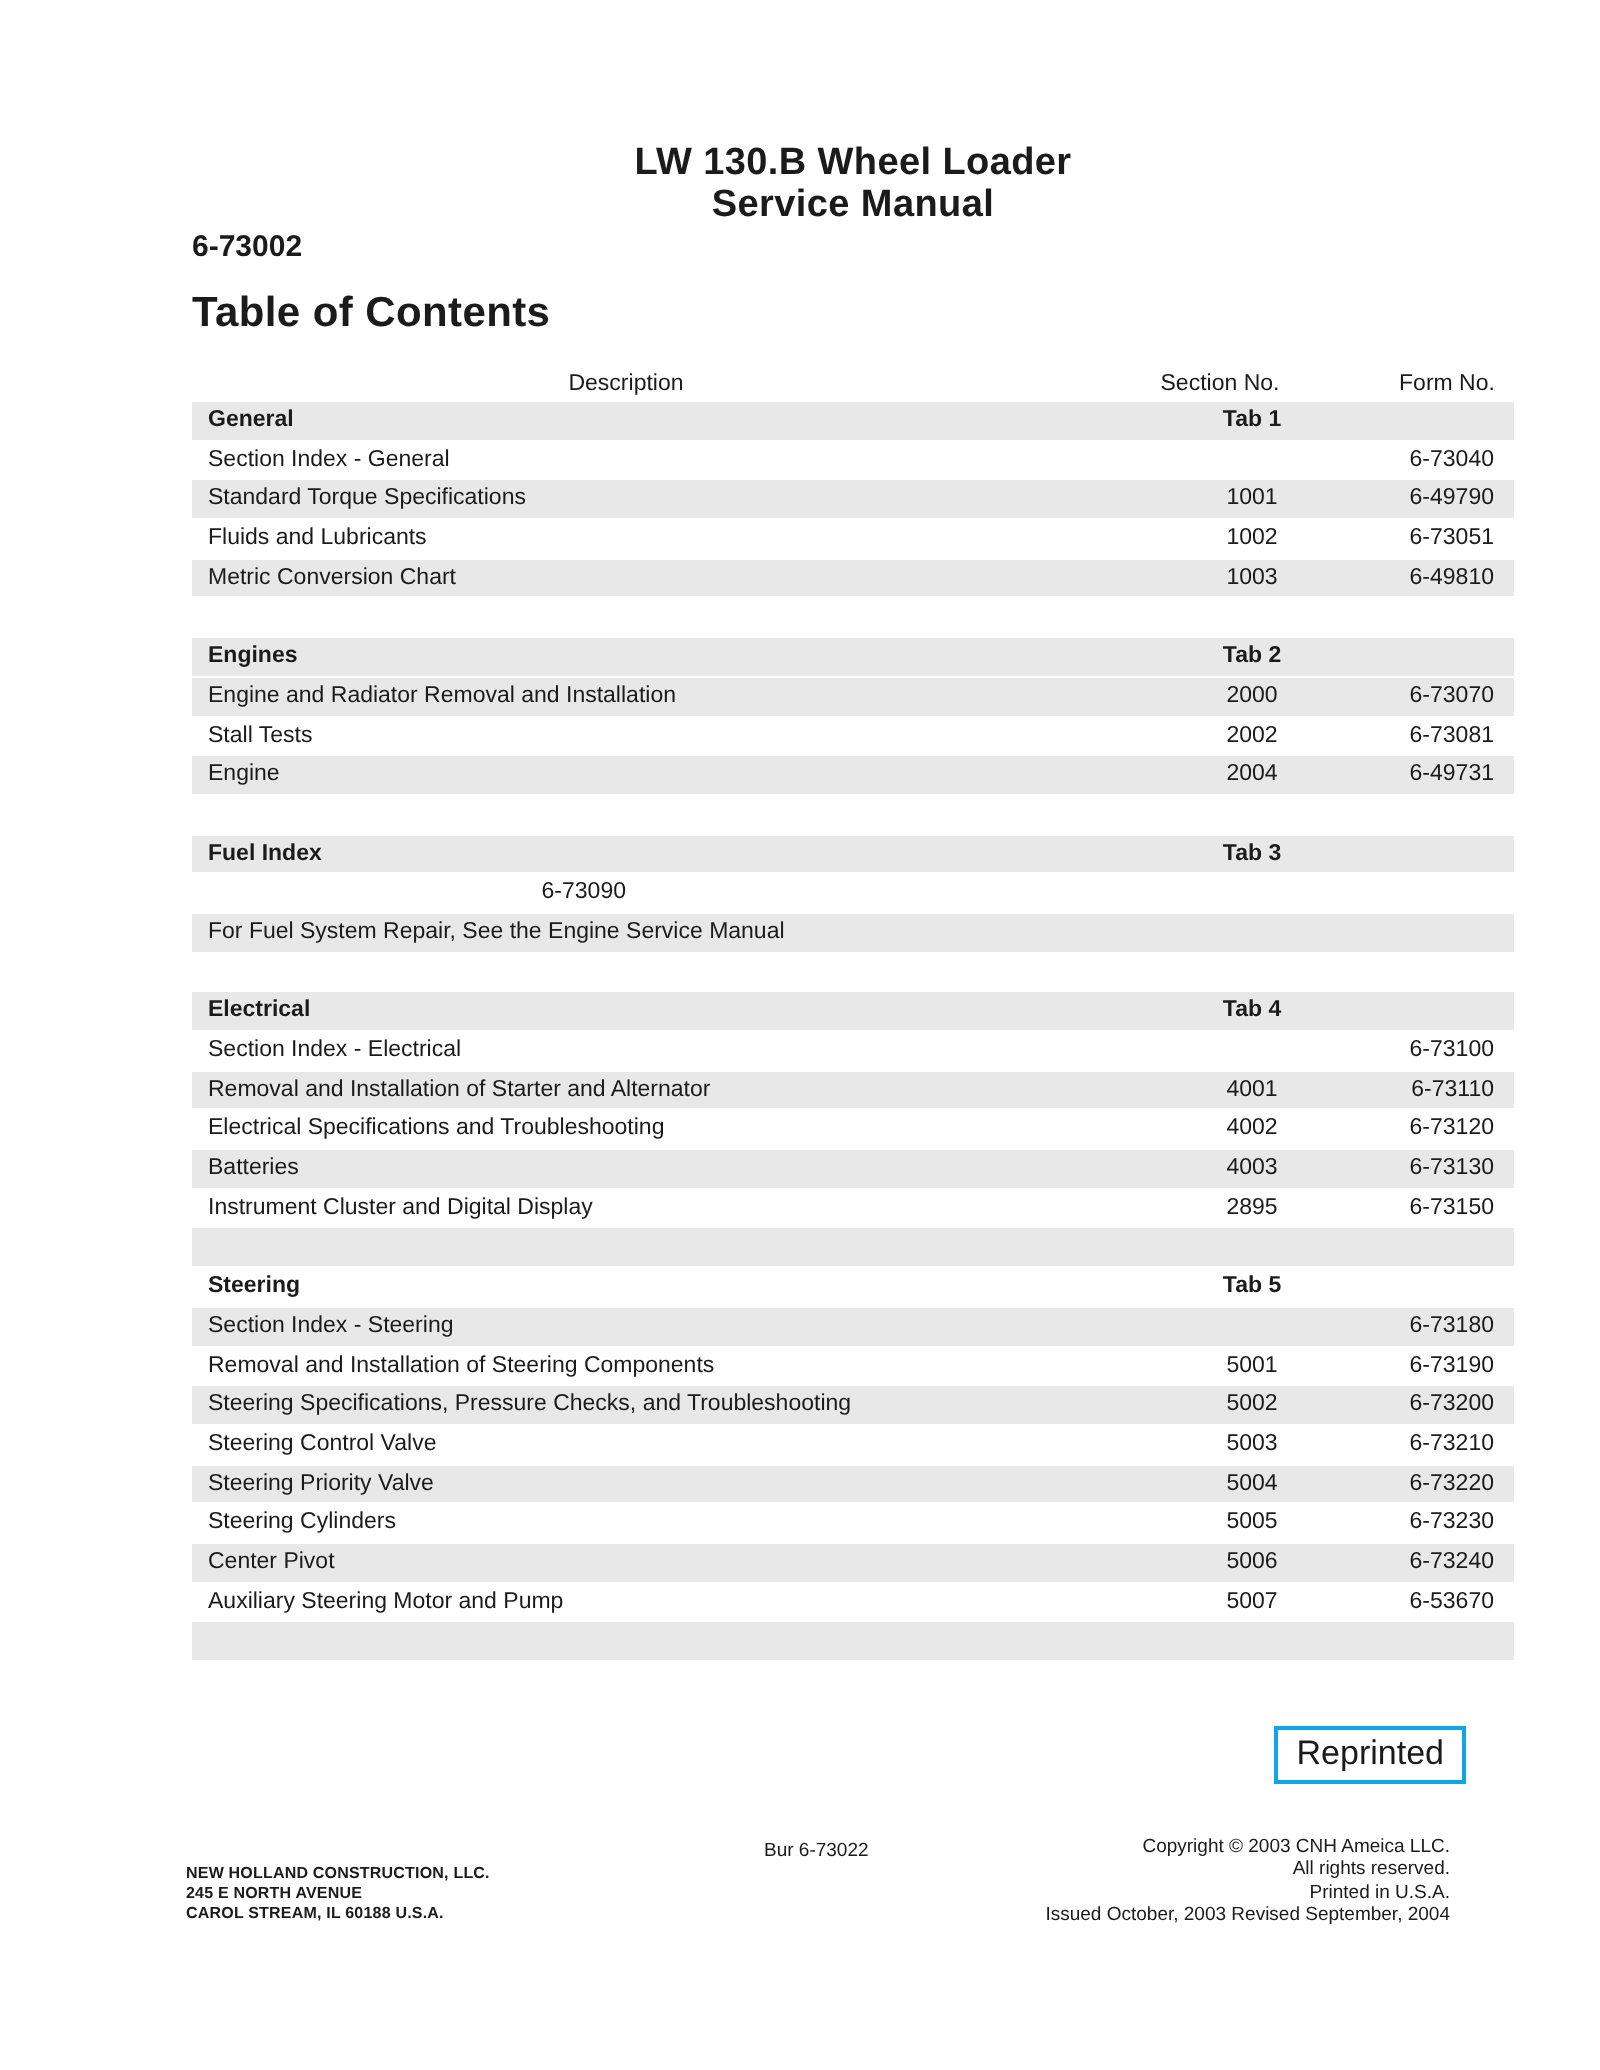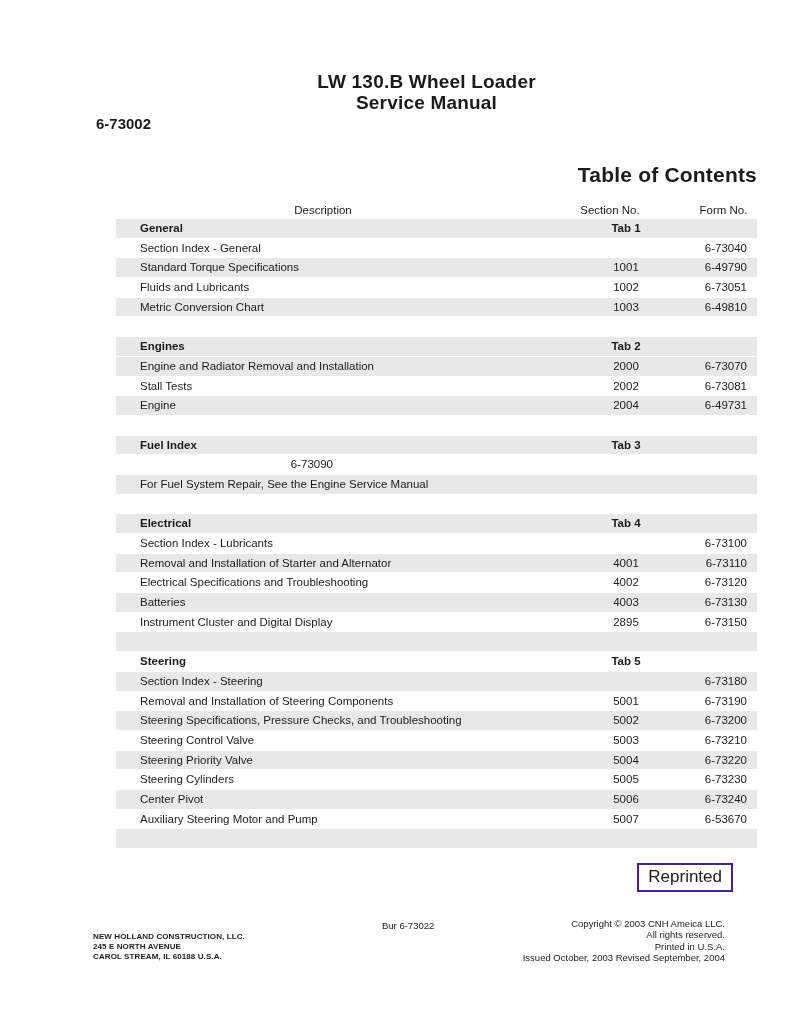--- a/index.html
+++ b/index.html
@@ -30,26 +30,26 @@
     font-size: 15px;
     font-weight: bold;
     line-height: 17px;
     margin-top: 2px;
     text-align: left;
   }
   .toc-title {
     font-size: 21px;
     font-weight: bold;
     line-height: 23px;
-    margin-top: 31px;
-    text-align: right;
+    margin-top: 13px;
+    text-align: left;
     letter-spacing: 0.2px;
   }
   
-  .cols { display: flex; align-items: center; margin-left: 20px; }
+  .cols { display: flex; align-items: center; }
   .col-desc    { flex: 1; }
   .col-section { width: 160px; box-sizing: border-box; }
   .col-form    { width: 67px;  box-sizing: border-box; }
 
   .col-headers {
     margin-top: 15px;
     height: 18px;
     font-size: 11.5px;
   }
   .col-headers .col-desc,
@@ -57,29 +57,29 @@
   .col-headers .col-form { text-align: center; }
 
   .row {
     height: 18.7px;
     margin-bottom: 1px;
     font-size: 11.5px;
     line-height: 18.7px;
   }
   .row.shaded { background: var(--row-shade, #e8e8e8); }
   .row.section-header { font-weight: bold; }
-  .row .col-desc    { text-align: left; padding-left: 24px; }
+  .row .col-desc    { text-align: left; padding-left: 8px; }
   .row .col-section { text-align: center; padding-left: 32px; }
   .row .col-form    { text-align: right; padding-right: 10px; }
 
   .stamp {
     position: absolute;
     top: 863px;
     right: 24px;
-    border: 2px solid #4c1d95;
+    border: 2px solid #0ea5e9;
     padding: 2px 9px 3px 9px;
     font-size: 17px;
     line-height: 20px;
     background: #ffffff;
   }
   .company {
     position: absolute;
     left: -3px;
     top: 932px;
     font-size: 8px;
@@ -195,21 +195,21 @@
           <div class="col-desc">&nbsp;</div>
           <div class="col-section">&nbsp;</div>
           <div class="col-form">&nbsp;</div>
         </div>
         <div class="row cols shaded section-header">
           <div class="col-desc">Electrical</div>
           <div class="col-section">Tab 4</div>
           <div class="col-form">&nbsp;</div>
         </div>
         <div class="row cols">
-          <div class="col-desc">Section Index - Lubricants</div>
+          <div class="col-desc">Section Index - Electrical</div>
           <div class="col-section">&nbsp;</div>
           <div class="col-form">6-73100</div>
         </div>
         <div class="row cols shaded">
           <div class="col-desc">Removal and Installation of Starter and Alternator</div>
           <div class="col-section">4001</div>
           <div class="col-form">6-73110</div>
         </div>
         <div class="row cols">
           <div class="col-desc">Electrical Specifications and Troubleshooting</div>

